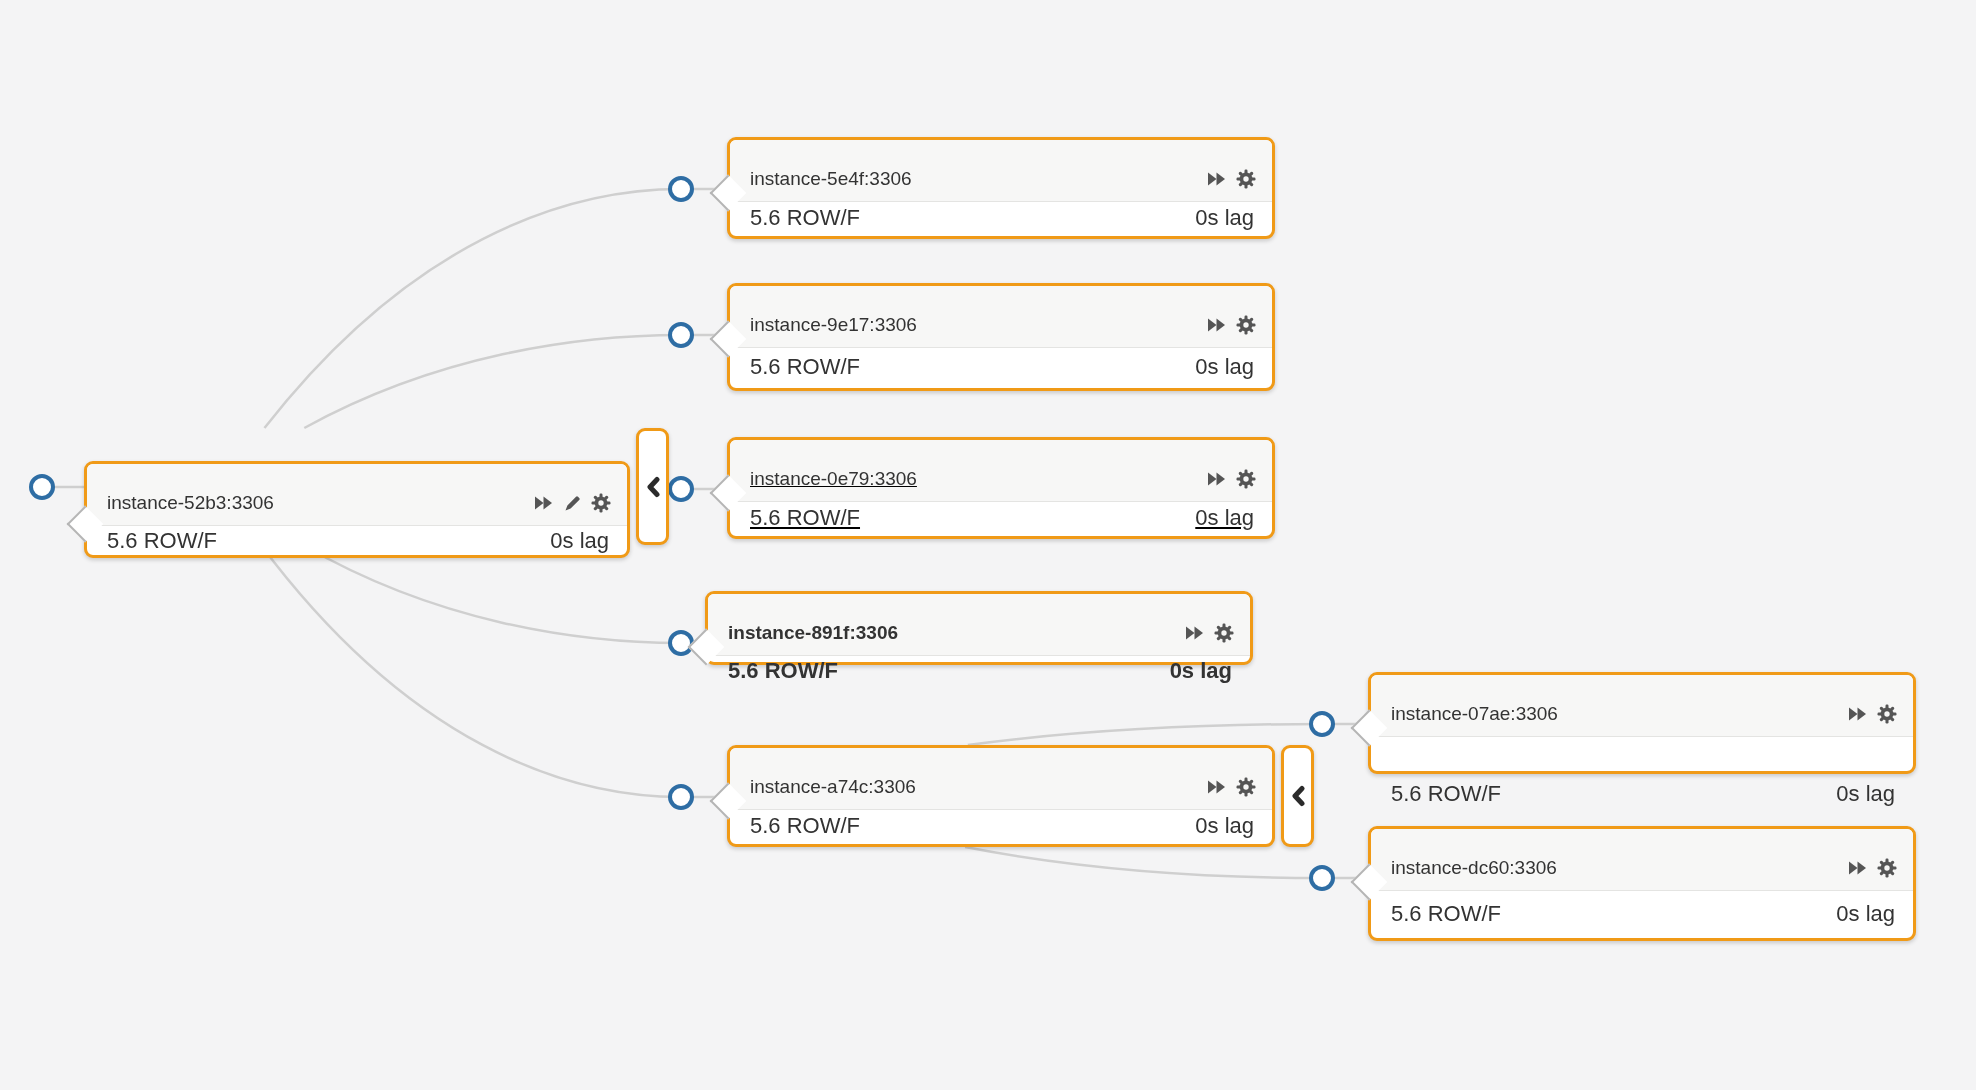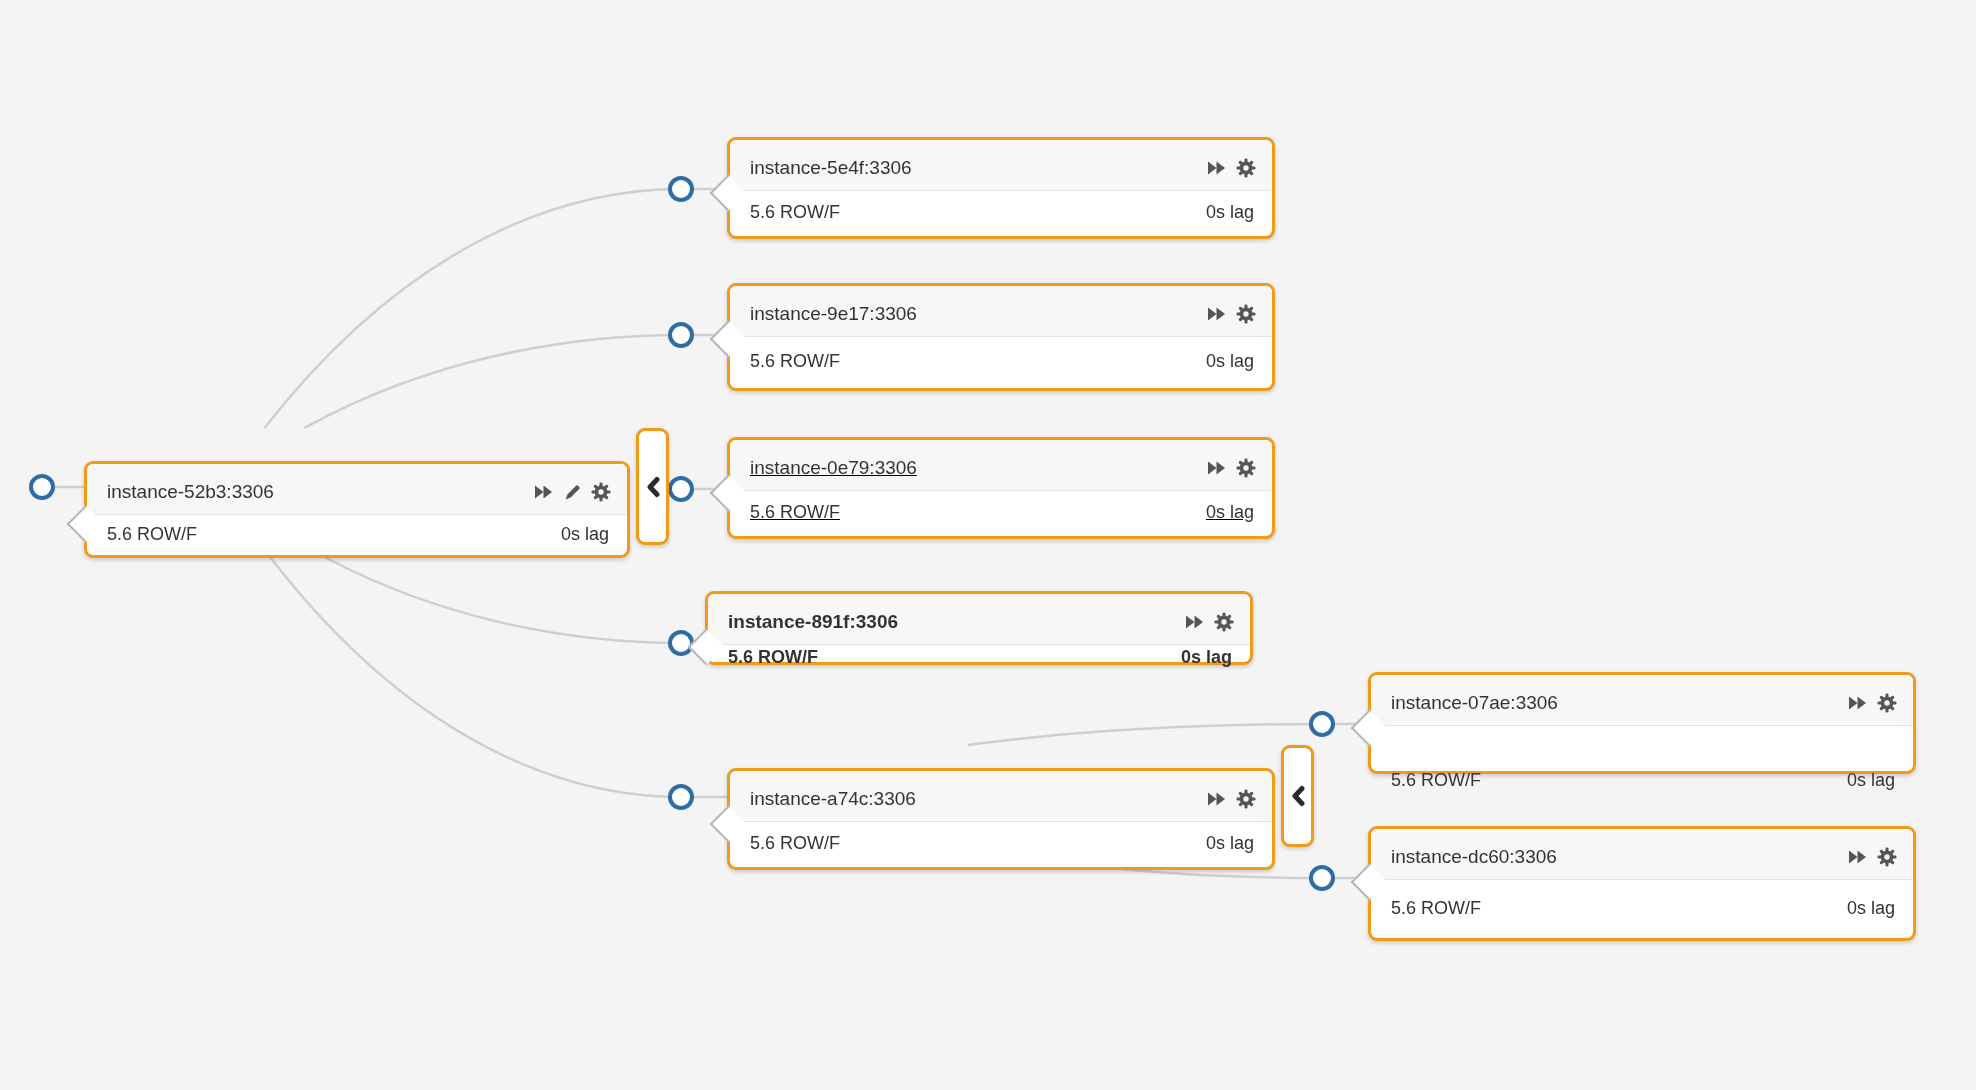--- a/index.html
+++ b/index.html
@@ -32,34 +32,34 @@
     box-shadow:0 2px 4px rgba(0,0,0,0.18);
     display:flex;flex-direction:column;
     z-index:2;
   }
   .node-header{
     flex:none;height:44px;
     background:var(--header-bg);
     border-bottom:1px solid #e4e4e2;
     border-radius:6px 6px 0 0;
     display:flex;align-items:center;justify-content:space-between;
-    padding:6px 16px 0 20px;
+    padding:17px 16px 0 20px;
   }
   .node-host{
     font-size:19px;color:var(--text);
     white-space:nowrap;overflow:hidden;
   }
   .node-icons{display:flex;align-items:center;gap:9px;}
   .icon-btn{display:flex;align-items:center;cursor:pointer;color:var(--icon);}
   .node-body{
     flex:1;display:flex;flex-direction:column;justify-content:center;
     padding:2px 18px 4px 20px;gap:1px;
   }
   .info-row{display:flex;justify-content:space-between;align-items:baseline;}
-  .node-info,.node-lag{font-size:18px;color:var(--text);}
+  .node-info,.node-lag{font-size:22px;color:var(--text);}
   .node-role{font-size:19px;font-weight:bold;color:#222;}
   .notch{
     position:absolute;
     width:24px;height:24px;
     left:-15px;
     background:#fff;
     border-left:2px solid var(--notch-border);
     border-bottom:2px solid var(--notch-border);
     transform:rotate(45deg);
   }
@@ -277,21 +277,21 @@
     </div>
     <div class="node-body">
       <div class="info-row">
         <span class="node-info">5.6 ROW/F</span>
         <span class="node-lag">0s lag</span>
       </div>
 
     </div>
   </div>
 
-  <div class="node" style="left: 727px; top: 768px; width: 548px; height: 102px;">
+  <div class="node" style="left: 727px; top: 745px; width: 548px; height: 102px;">
     <div class="notch" style="top: 40px;"></div>
     <div class="node-header">
       <span class="node-host">instance-a74c:3306</span>
       <span class="node-icons">
             <span class="icon-btn">
               <svg width="21" height="16" viewBox="0 0 21 16">
                 <path fill="currentColor" d="M2 1.5 L10.5 8 L2 14.5 Z"></path>
                 <path fill="currentColor" d="M10.5 1.5 L19 8 L10.5 14.5 Z"></path>
               </svg>
             </span>

